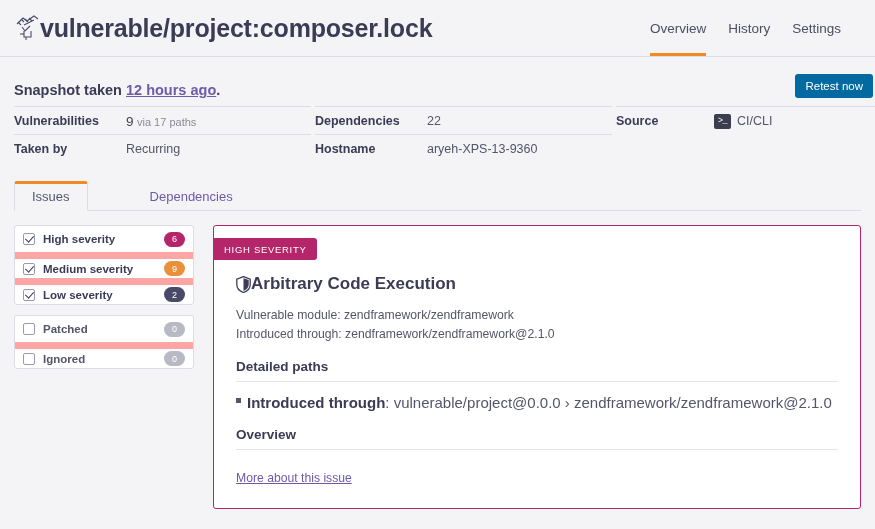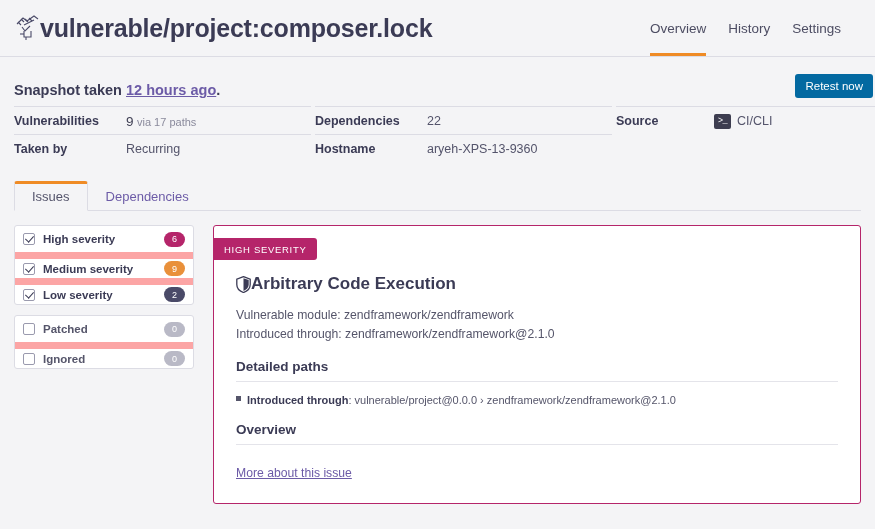--- a/index.html
+++ b/index.html
@@ -107,20 +107,21 @@
   }
   .srcwrap { display: flex; align-items: center; }
   .statcol.c3 .statrow .k { width: 98px; }
 
   
   .tabstrip {
     margin: 18px 14px 0 14px;
     display: flex;
     align-items: flex-end;
     border-bottom: 1px solid #dcdce4;
+    gap: 44px;
   }
   .tab {
     font-size: 13px;
     padding: 7px 17px 6px 17px;
     color: #6c5ba7;
     cursor: pointer;
     border: 1px solid transparent;
     position: relative;
     top: 1px;
     white-space: nowrap;
@@ -216,21 +217,21 @@
     margin: 14px 0 12px 0;
   }
   .shield { width: 15px; height: 17px; flex: none; display: block; }
   .meta { font-size: 12.2px; color: #55556a; line-height: 18.5px; }
   .sect-h {
     font-size: 13.5px; font-weight: bold; color: #3b3b55;
     margin: 16px 0 0 0; padding-bottom: 7px;
     border-bottom: 1px solid #e4e4ea;
   }
   .path-line {
-    font-size: 11px; color: #55556a;
+    font-size: 15px; color: #55556a;
     margin: 12px 0 4px 0;
     display: flex; align-items: center; gap: 6px;
   }
   .sq { width: 5px; height: 5px; background: #55556a; flex: none; position: relative; top: -2px; }
   .path-line b { color: #3b3b55; }
   .ovtext { font-size: 12.2px; color: #55556a; margin: 12px 0 0 0; }
   .mono {
     font-family: "Liberation Mono", monospace;
     font-size: 11.2px;
     color: #6c5ba7;

